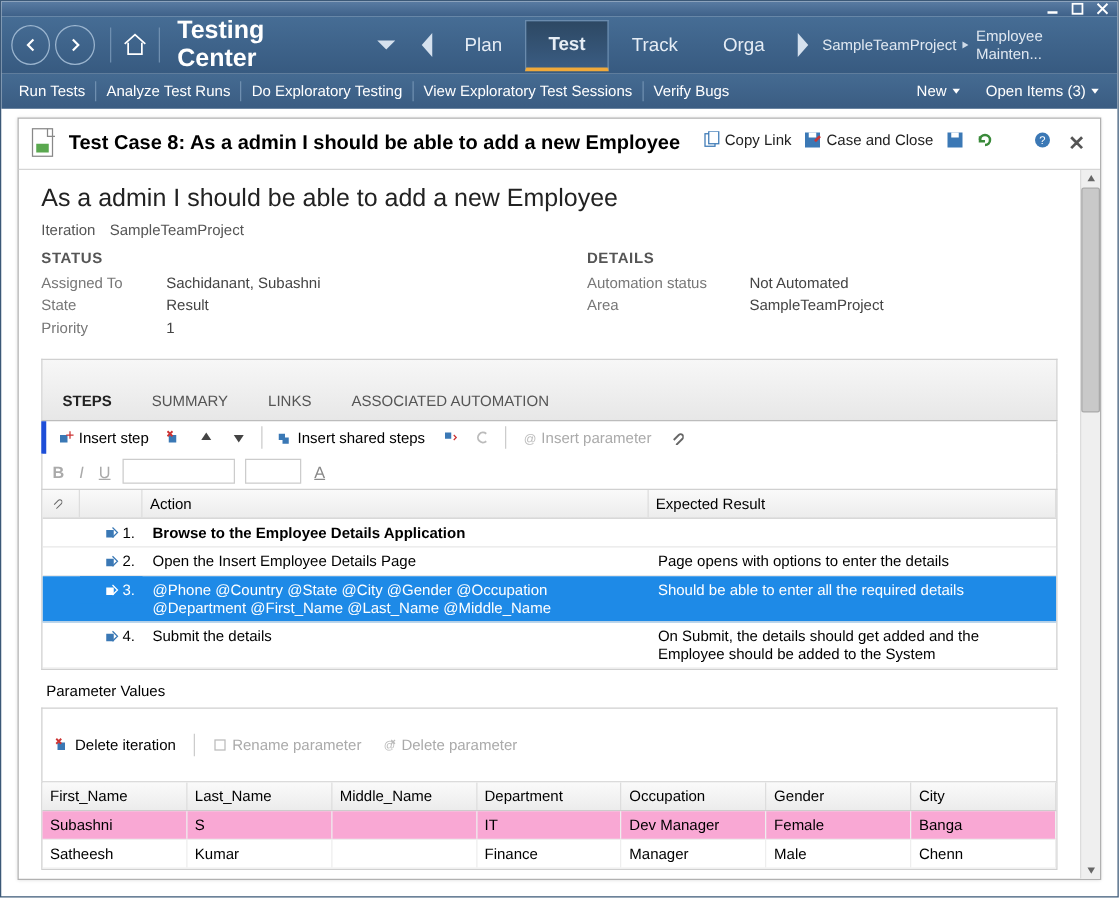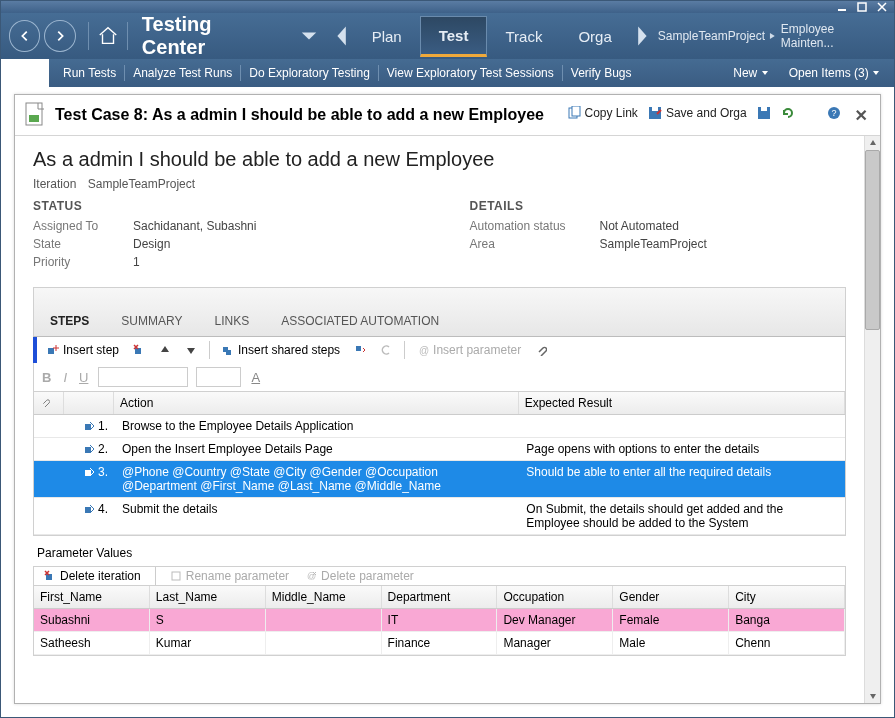--- a/index.html
+++ b/index.html
@@ -13,21 +13,21 @@
 .divider-v { width: 1px; height: 28px; background: #6f8fb0; margin: 0 8px; }
 .home-btn { display: flex; align-items: center; cursor: pointer; }
 .home-btn svg { width: 22px; height: 22px; stroke: #fff; fill: none; stroke-width: 1.5; }
 .center-title { font-size: 20px; font-weight: 600; margin-left: 6px; cursor: pointer; }
 .arrow-lg { display: flex; align-items: center; cursor: pointer; padding: 0 4px; }
 .arrow-lg svg { width: 18px; height: 24px; fill: #d5e1ee; }
 .tab-btn { padding: 10px 18px; font-size: 15px; cursor: pointer; color: #e6edf5; }
 .tab-btn.active { background: linear-gradient(#2d4863, #3a5c82); border: 1px solid #6a8bad; border-bottom: 3px solid #f0a93a; font-weight: 600; }
 .breadcrumb { font-size: 12px; color: #e0e8f1; margin-left: 2px; display: flex; align-items: center; gap: 4px; }
 .breadcrumb svg { width: 8px; height: 8px; fill: #cfdbe8; }
-.sub-toolbar { height: 28px; background: linear-gradient(#456b92, #3a5c82); display: flex; align-items: center; padding: 0 10px; color: #fff; font-size: 12px; gap: 6px; margin-left: 48px; }
+.sub-toolbar { height: 28px; background: linear-gradient(#456b92, #3a5c82); display: flex; align-items: center; padding: 0 10px; color: #fff; font-size: 12px; gap: 6px; }
 .st-item { cursor: pointer; padding: 2px 4px; }
 .st-sep { width: 1px; height: 16px; background: #6f8fb0; margin: 0 4px; }
 .st-right { margin-left: auto; display: flex; align-items: center; gap: 12px; }
 .st-drop svg { width: 8px; height: 8px; fill: #fff; }
 .page { position: absolute; top: 94px; left: 14px; right: 14px; bottom: 14px; background: #fff; border: 1px solid #b1b1b1; box-shadow: 0 0 3px rgba(0,0,0,0.15); display: flex; flex-direction: column; }
 .page-header { display: flex; align-items: center; padding: 6px 8px; border-bottom: 1px solid #d5d5d5; gap: 8px; }
 .doc-icon { width: 24px; height: 28px; }
 .page-title { font-size: 16px; font-weight: 600; flex: 1; white-space: nowrap; overflow: hidden; text-overflow: ellipsis; }
 .hdr-actions { display: flex; align-items: flex-start; gap: 10px; font-size: 12px; }
 .hdr-link { display: flex; align-items: center; gap: 4px; cursor: pointer; color: #222; }
@@ -67,26 +67,26 @@
 .sg-h.attach { width: 30px; }
 .sg-h.num { width: 50px; }
 .sg-h.action { flex: 1.5; }
 .sg-h.exp { flex: 1.2; }
 .sg-row { display: flex; border-bottom: 1px solid #e8e8e8; align-items: flex-start; }
 .sg-row .c-attach { width: 30px; }
 .sg-row .c-num { width: 50px; text-align: right; padding: 4px 6px 4px 2px; display: flex; align-items: center; justify-content: flex-end; gap: 2px; }
 .sg-row .c-num svg { width: 12px; height: 12px; }
 .sg-row .c-action { flex: 1.5; padding: 4px 8px; }
 .sg-row .c-exp { flex: 1.2; padding: 4px 8px; }
-.sg-row.bold .c-action { font-weight: 400; }
+.sg-row.bold .c-action { font-weight: 700; }
 .sg-row.sel { background: #1e8ae7; color: #fff; }
 .sg-row.sel .c-num { background: #1e8ae7; }
 .sg-row.sel-marker .c-attach { background: repeating-linear-gradient(45deg,#888,#888 1px,#fff 1px,#fff 3px); }
 .param-label { font-size: 12px; padding: 10px 4px 6px; }
-.param-toolbar { display: flex; align-items: center; padding: 0 6px; gap: 8px; font-size: 12px; border: 1px solid #d0d0d0; border-bottom: none; }
+.param-toolbar { display: flex; align-items: center; padding: 20px 6px; gap: 8px; font-size: 12px; border: 1px solid #d0d0d0; border-bottom: none; }
 .param-grid { border: 1px solid #d0d0d0; font-size: 12px; }
 .pg-head { display: flex; background: linear-gradient(#fafafa,#ececec); border-bottom: 1px solid #ccc; }
 .pg-h { padding: 4px 6px; border-right: 1px solid #ddd; flex: 1; }
 .pg-row { display: flex; border-bottom: 1px solid #eee; }
 .pg-row.sel { background: #f9a8d4; }
 .pg-c { padding: 4px 6px; border-right: 1px solid #eee; flex: 1; white-space: nowrap; overflow: hidden; }
 </style>
 </head>
 <body>
 
@@ -194,21 +194,21 @@
             <rect x="5" y="0" width="8" height="10" fill="#fff" stroke="#3b78b5"></rect>
           </svg>
           <span>Copy Link</span>
         </div>
       <div class="hdr-link">
           <svg viewBox="0 0 14 14">
             <rect x="1" y="1" width="12" height="12" fill="#3b78b5"></rect>
             <rect x="4" y="1" width="6" height="4" fill="#fff"></rect>
             <path d="M9 8 L13 4" stroke="#c33" stroke-width="2"></path>
           </svg>
-          <span>Save and Orga</span>
+          <span>Case and Close</span>
         </div>
       <div class="icon-btn">
           <svg viewBox="0 0 14 14">
             <rect x="1" y="1" width="12" height="12" fill="#3b78b5"></rect>
             <rect x="4" y="1" width="6" height="4" fill="#fff"></rect>
           </svg>
         </div>
       <div class="icon-btn">
           <svg viewBox="0 0 14 14">
             <path d="M3 7 A4 4 0 1 1 7 11" fill="none" stroke="#3a8a3a" stroke-width="2"></path>
@@ -236,21 +236,21 @@
 
       <div class="meta-row">
         <div class="meta-col">
           <div class="meta-head">STATUS</div>
           <div class="meta-line">
               <span class="meta-label">Assigned To</span>
               <span>Sachidanant, Subashni</span>
             </div>
           <div class="meta-line">
               <span class="meta-label">State</span>
-              <span>Design</span>
+              <span>Result</span>
             </div>
           <div class="meta-line">
               <span class="meta-label">Priority</span>
               <span>1</span>
             </div>
         </div>
         <div class="meta-col">
           <div class="meta-head">DETAILS</div>
           <div class="meta-line">
               <span class="meta-label" style="width:130px">Automation status</span>

